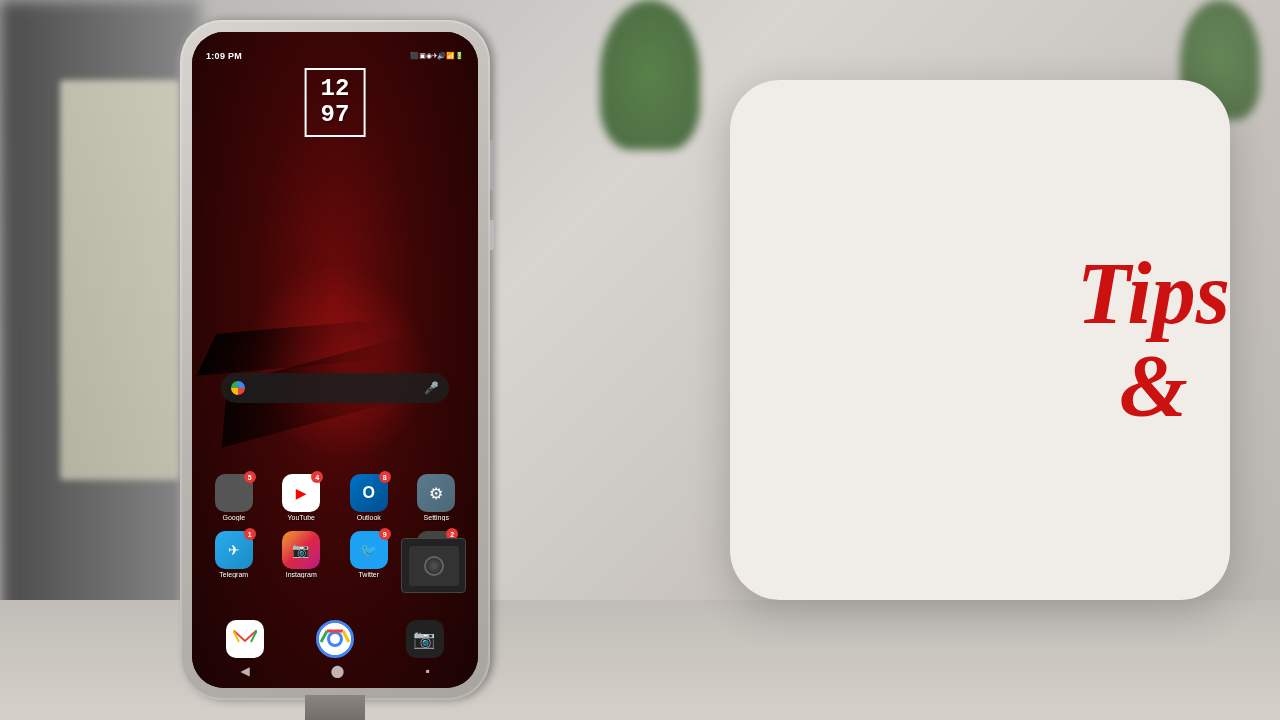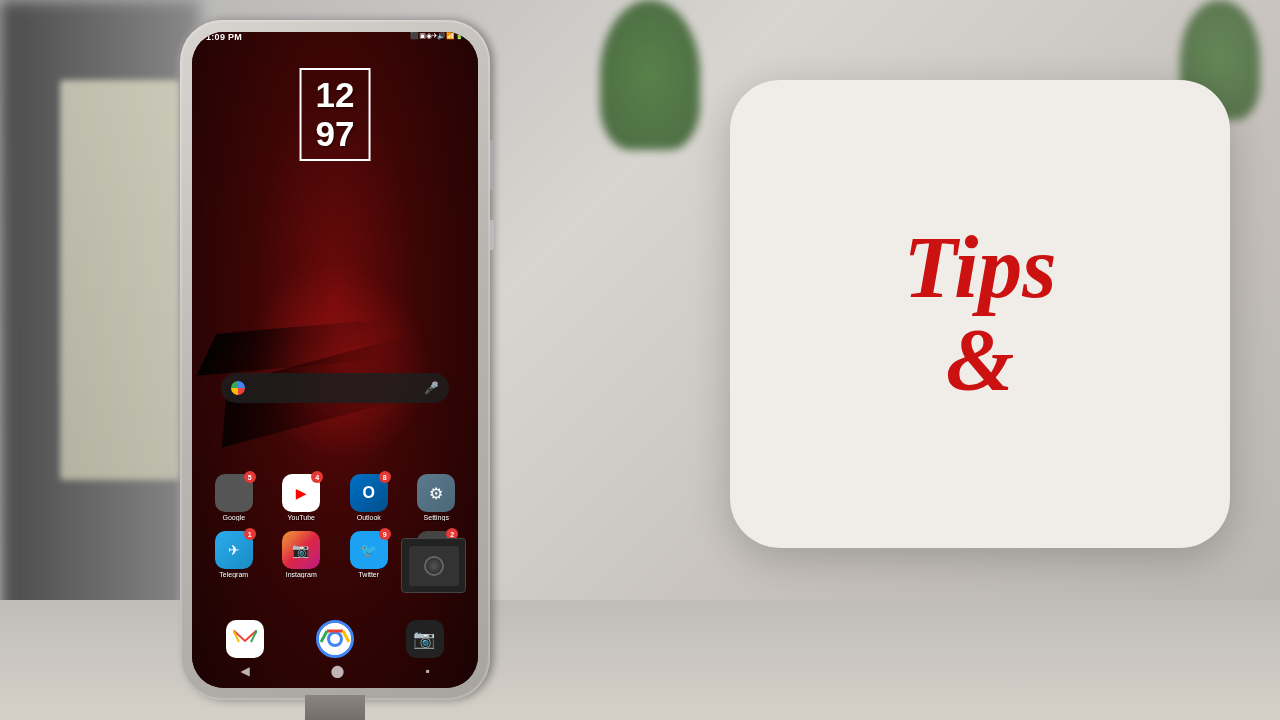--- a/index.html
+++ b/index.html
@@ -145,26 +145,26 @@
       left: 5%;
       width: 180px;
       height: 40px;
       background: linear-gradient(to right, rgba(0,0,0,0.9), rgba(20,0,0,0.4), transparent);
       transform: rotate(-5deg) skewX(-30deg);
     }
 
     
     .status-bar {
       position: absolute;
-      top: 0;
+      top: 12px;
       left: 0;
       right: 0;
       height: 24px;
       display: flex;
-      align-items: flex-start;
+      align-items: center;
       justify-content: space-between;
       padding: 0 14px;
       z-index: 10;
     }
 
     .status-time {
       color: white;
       font-size: 9px;
       font-weight: 600;
       letter-spacing: 0.3px;
@@ -187,26 +187,26 @@
       top: 36px;
       left: 50%;
       transform: translateX(-50%);
       border: 2px solid white;
       padding: 6px 14px;
       z-index: 5;
     }
 
     .clock-digits {
       color: white;
-      font-size: 35px;
+      font-size: 24px;
       font-weight: 700;
       line-height: 1.1;
       text-align: center;
       text-shadow: 1px 1px 3px rgba(0,0,0,0.5);
-      font-family: Liberation Sans, sans-serif;
+      font-family: Liberation Mono, monospace;
     }
 
     
     .search-bar {
       position: absolute;
       top: 52%;
       left: 10%;
       right: 10%;
       height: 30px;
       background: rgba(30,30,30,0.85);
@@ -423,26 +423,26 @@
       color: rgba(255,255,255,0.7);
       font-size: 12px;
     }
 
     
     .tips-card {
       position: absolute;
       right: 50px;
       top: 80px;
       width: 500px;
-      height: 468px;
+      height: 520px;
       background: #f0ece8;
       border-radius: 50px;
       display: flex;
       align-items: center;
-      justify-content: center;
+      justify-content: flex-end;
       box-shadow: 0 10px 40px rgba(0,0,0,0.2);
       z-index: 20;
     }
 
     .tips-text {
       color: #cc1111;
       font-size: 88px;
       font-weight: 900;
       font-family: Georgia, 'Times New Roman', serif;
       text-align: center;

